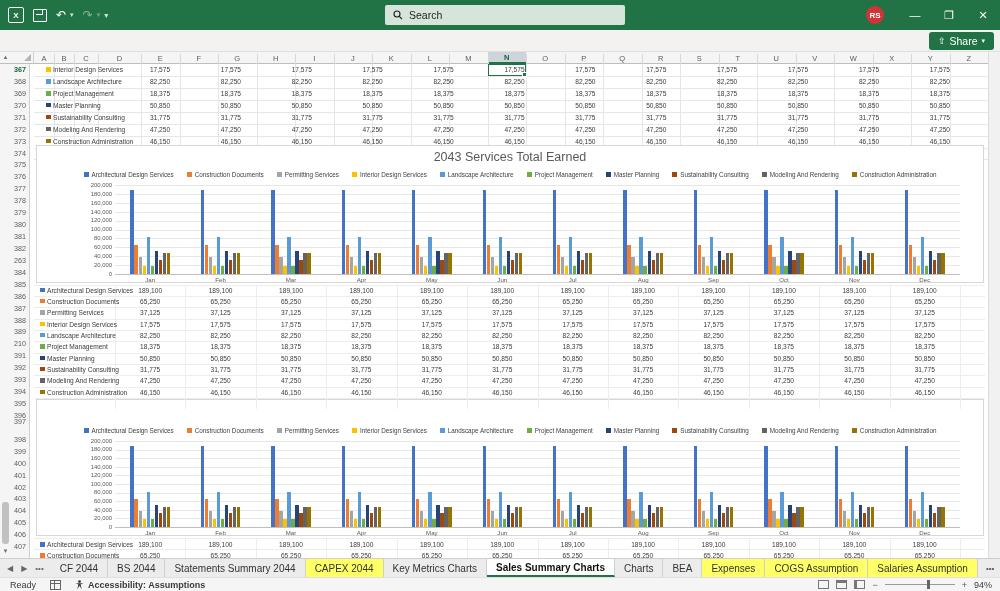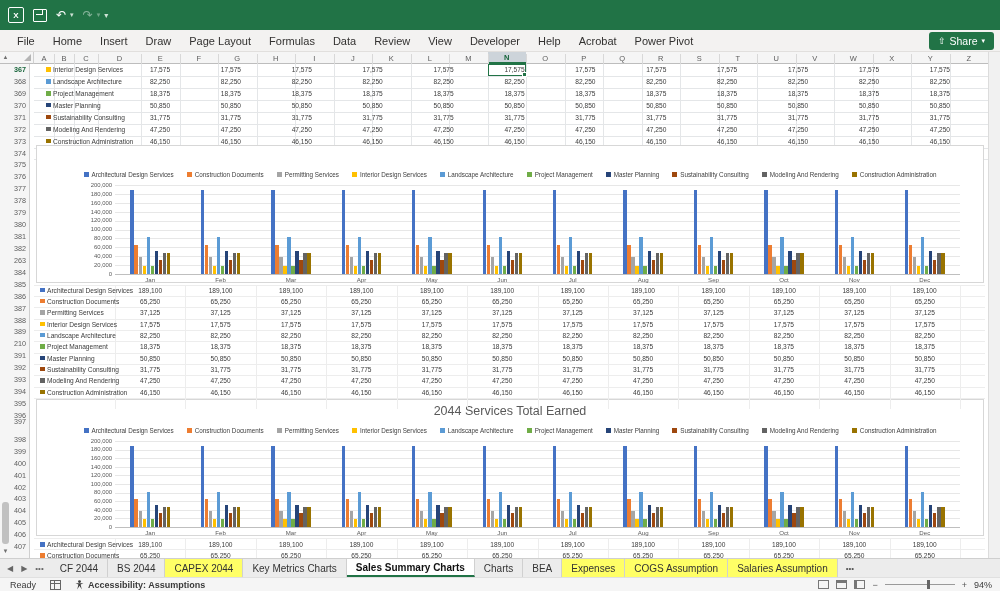--- a/index.html
+++ b/index.html
@@ -87,38 +87,36 @@
   <div class="titlebar">
     <div class="qat">
       <div class="appicon">X</div>
       <div class="saveicon"></div>
       <span class="ic">↶</span>
         <span class="caret">▾</span>
       <span class="ic dim">↷</span>
         <span class="caret dim">▾</span>
       <span class="caret" style="font-size:8px;">▾</span>
     </div>
+    <div class="searchbox">
+      <svg width="10" height="10" viewBox="0 0 10 10">
+          <circle cx="4" cy="4" r="3" fill="none" stroke="#1f1f1f" stroke-width="1.1"></circle>
+          <line x1="6.3" y1="6.3" x2="9" y2="9" stroke="#1f1f1f" stroke-width="1.1"></line>
+        </svg>
+      <span>Search</span>
+    </div>
+    <div class="tb-right">
+      <div class="avatar">RS</div>
+      <div class="winbtn">—</div>
+      <div class="winbtn">❐</div>
+      <div class="winbtn">✕</div>
+    </div>
   </div>
 
   <div class="ribbon">
-    <div class="rtabs" id="ribbonTabs">
-        <div class="rtab">File</div>
-        <div class="rtab">Home</div>
-        <div class="rtab">Insert</div>
-        <div class="rtab">Draw</div>
-        <div class="rtab">Page Layout</div>
-        <div class="rtab">Formulas</div>
-        <div class="rtab">Data</div>
-        <div class="rtab">Review</div>
-        <div class="rtab">View</div>
-        <div class="rtab">Developer</div>
-        <div class="rtab">Help</div>
-        <div class="rtab">Acrobat</div>
-        <div class="rtab">Power Pivot</div>
-      </div>
     <div class="sharebtn">
       <span style="font-size:9px;">⇧</span>
       <span>Share</span>
       <span style="font-size:7px;">▾</span>
     </div>
   </div>
 
   <div class="sheet" id="sheet">
       <div class="corner"></div>
       <div class="colhdr" style="left: 34px; width: 954px;"></div>
@@ -342,20 +340,21 @@
       <div class="cellv" style="left: 413.6px; top: 83.58px; width: 60px; text-align: center; height: 11.93px; line-height: 11.93px;">46,150</div>
       <div class="cellv" style="left: 484.5px; top: 83.58px; width: 60px; text-align: center; height: 11.93px; line-height: 11.93px;">46,150</div>
       <div class="cellv" style="left: 555.4px; top: 83.58px; width: 60px; text-align: center; height: 11.93px; line-height: 11.93px;">46,150</div>
       <div class="cellv" style="left: 626.3px; top: 83.58px; width: 60px; text-align: center; height: 11.93px; line-height: 11.93px;">46,150</div>
       <div class="cellv" style="left: 697.2px; top: 83.58px; width: 60px; text-align: center; height: 11.93px; line-height: 11.93px;">46,150</div>
       <div class="cellv" style="left: 768.1px; top: 83.58px; width: 60px; text-align: center; height: 11.93px; line-height: 11.93px;">46,150</div>
       <div class="cellv" style="left: 839px; top: 83.58px; width: 60px; text-align: center; height: 11.93px; line-height: 11.93px;">46,150</div>
       <div class="cellv" style="left: 909.9px; top: 83.58px; width: 60px; text-align: center; height: 11.93px; line-height: 11.93px;">46,150</div>
       <div class="selcell" style="left: 487.5px; top: 12px; width: 38.5px; height: 11.93px;"></div>
       <div class="chartframe" style="left: 36px; top: 93px; width: 948px; height: 138px;"></div>
+      <div class="charttitle" style="left: 36px; top: 98px; width: 948px;">2043 Services Total Earned</div>
       <div class="legendrow" style="left: 40px; top: 119px; width: 940px;">
         <span class="legitem">
           <span class="legsw" style="background: rgb(68, 114, 196);"></span>
           <span>Architectural Design Services</span>
         </span>
         <span class="legitem">
           <span class="legsw" style="background: rgb(237, 125, 49);"></span>
           <span>Construction Documents</span>
         </span>
         <span class="legitem">
@@ -540,21 +539,20 @@
       <div class="bar" style="left: 909.072px; top: 192.964px; width: 3.3px; height: 29.0362px; background: rgb(237, 125, 49);"></div>
       <div class="bar" style="left: 913.092px; top: 205.479px; width: 3.3px; height: 16.5206px; background: rgb(165, 165, 165);"></div>
       <div class="bar" style="left: 917.112px; top: 214.179px; width: 3.3px; height: 7.82087px; background: rgb(255, 192, 0);"></div>
       <div class="bar" style="left: 921.132px; top: 185.399px; width: 3.3px; height: 36.6013px; background: rgb(91, 155, 213);"></div>
       <div class="bar" style="left: 925.152px; top: 213.823px; width: 3.3px; height: 8.17687px; background: rgb(112, 173, 71);"></div>
       <div class="bar" style="left: 929.172px; top: 199.372px; width: 3.3px; height: 22.6282px; background: rgb(38, 68, 120);"></div>
       <div class="bar" style="left: 933.192px; top: 207.86px; width: 3.3px; height: 14.1399px; background: rgb(158, 72, 14);"></div>
       <div class="bar" style="left: 937.212px; top: 200.974px; width: 3.3px; height: 21.0262px; background: rgb(99, 99, 99);"></div>
       <div class="bar" style="left: 941.232px; top: 201.463px; width: 3.3px; height: 20.5368px; background: rgb(153, 115, 0);"></div>
       <div class="chartframe" style="left: 36px; top: 347px; width: 948px; height: 137px;"></div>
-      <div class="charttitle" style="left: 36px; top: 352px; width: 948px;">2044 Services Total Earned</div>
       <div class="legendrow" style="left: 40px; top: 375px; width: 940px;">
         <span class="legitem">
           <span class="legsw" style="background: rgb(68, 114, 196);"></span>
           <span>Architectural Design Services</span>
         </span>
         <span class="legitem">
           <span class="legsw" style="background: rgb(237, 125, 49);"></span>
           <span>Construction Documents</span>
         </span>
         <span class="legitem">
@@ -959,20 +957,21 @@
     </div>
 
   <div class="tabbar" id="tabbar">
       <div class="tabnav">
         <span>◀</span>
         <span>▶</span>
         <span>•••</span>
       </div>
       <div class="stab">CF 2044</div>
       <div class="stab">BS 2044</div>
+      <div class="stab">Statements Summary 2044</div>
       <div class="stab hl">CAPEX 2044</div>
       <div class="stab">Key Metrics Charts</div>
       <div class="stab active">Sales Summary Charts</div>
       <div class="stab">Charts</div>
       <div class="stab">BEA</div>
       <div class="stab hl">Expenses</div>
       <div class="stab hl">COGS Assumption</div>
       <div class="stab hl">Salaries Assumption</div>
       <div class="endctl">
         <span style="font-size: 8px;">•••</span>

